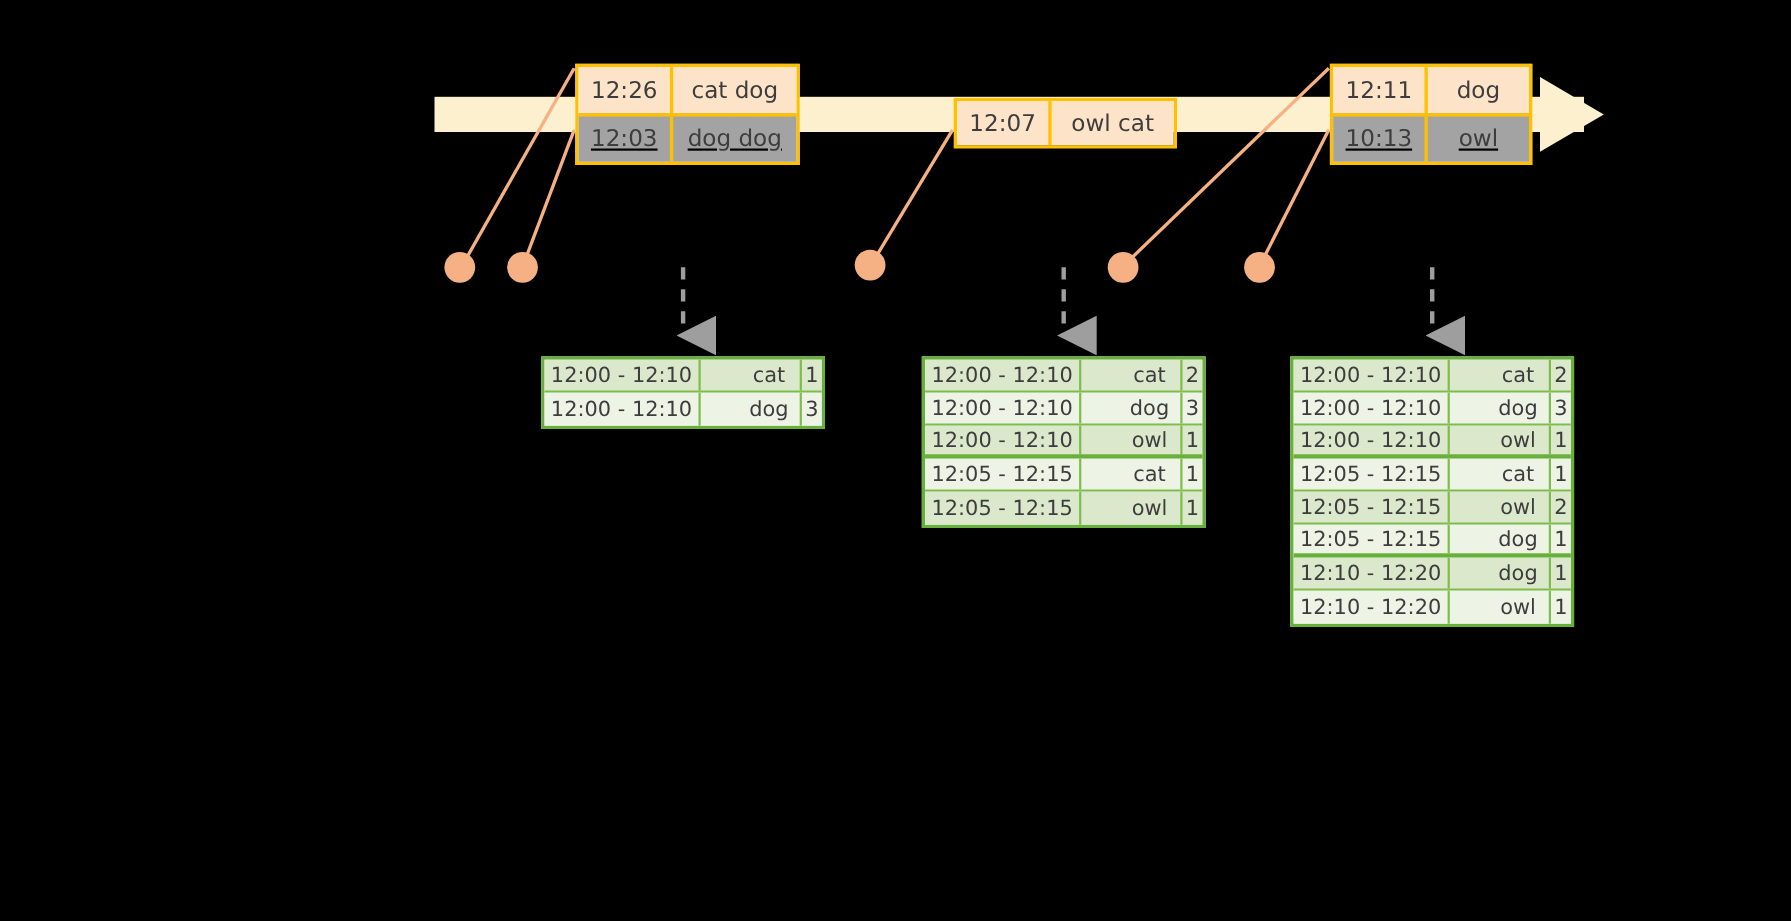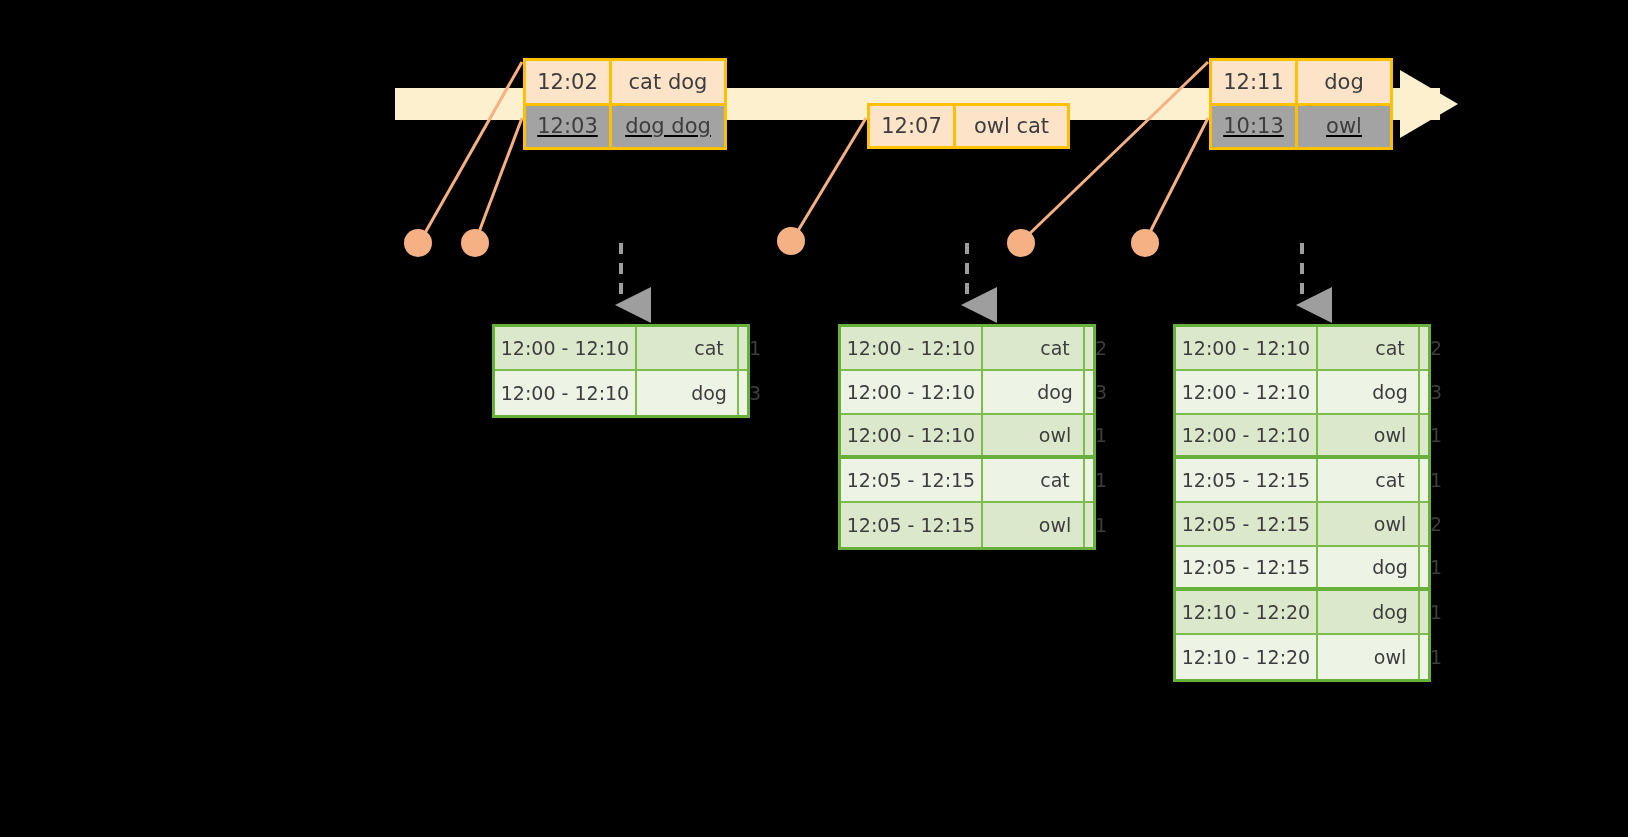--- a/index.html
+++ b/index.html
@@ -73,24 +73,23 @@
   .res-table {
     position: absolute;
     border: 3px solid #67B03B;
     box-sizing: border-box;
     background: #EDF3E5;
     display: flex;
     flex-direction: column;
   }
   .res-row {
     display: flex;
-    height: 44px;
+    height: 30px;
     box-sizing: border-box;
     border-bottom: 2px solid #7DBD4C;
-    gap: 10px;
   }
   .res-row:last-child { border-bottom: none; }
   .res-row.g0 { background: #DCE8CC; }
   .res-row.g1 { background: #EDF3E5; }
   .res-row.sep { border-bottom: 4px solid #67B03B; }
   .res-window {
     box-sizing: border-box;
     border-right: 2px solid #7DBD4C;
     display: flex;
     align-items: center;
@@ -155,30 +154,30 @@
 
     <g stroke="#9E9E9E" stroke-width="4" stroke-dasharray="11 9" fill="none">
       <line x1="621" y1="243" x2="621" y2="305" marker-end="url(#greyArrow)"></line>
       <line x1="967" y1="243" x2="967" y2="305" marker-end="url(#greyArrow)"></line>
       <line x1="1302" y1="243" x2="1302" y2="305" marker-end="url(#greyArrow)"></line>
     </g>
   </svg>
 
   <div class="event-box" style="left:523px; top:58px; width:204px; height:92px;">
     <div class="event-row shade">
-      <div class="ev-time">12:02</div>
+      <div class="ev-time">12:26</div>
       <div class="ev-payload">cat dog</div>
     </div>
     <div class="event-row light">
       <div class="ev-time">12:03</div>
       <div class="ev-payload">dog dog</div>
     </div>
   </div>
 
-  <div class="event-box" style="left:867px; top:103px; width:203px; height:46px;">
+  <div class="event-box" style="left:867px; top:89px; width:203px; height:46px;">
     <div class="event-row shade">
       <div class="ev-time">12:07</div>
       <div class="ev-payload">owl cat</div>
     </div>
   </div>
 
   <div class="event-box" style="left:1209px; top:58px; width:184px; height:92px;">
     <div class="event-row shade">
       <div class="ev-time">12:11</div>
       <div class="ev-payload">dog</div>

